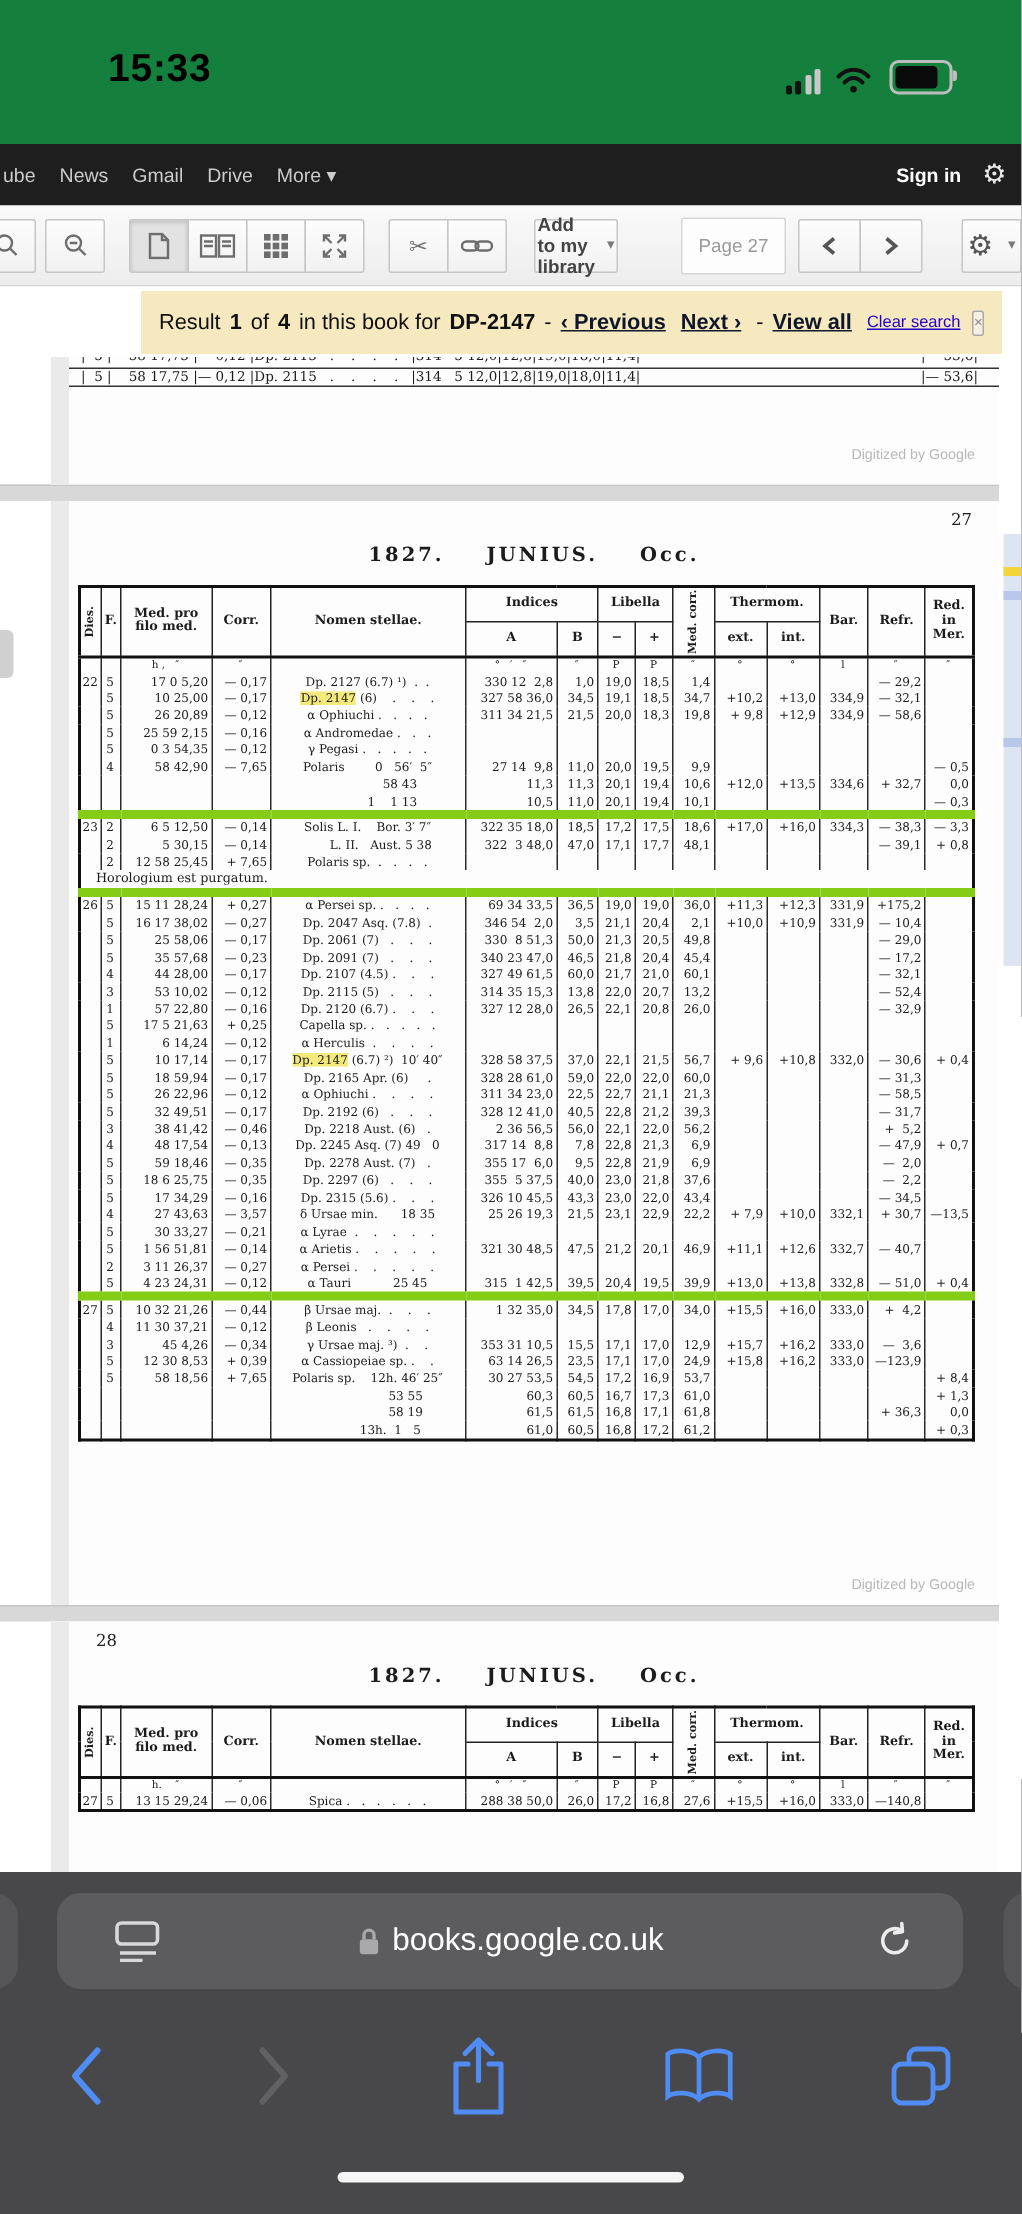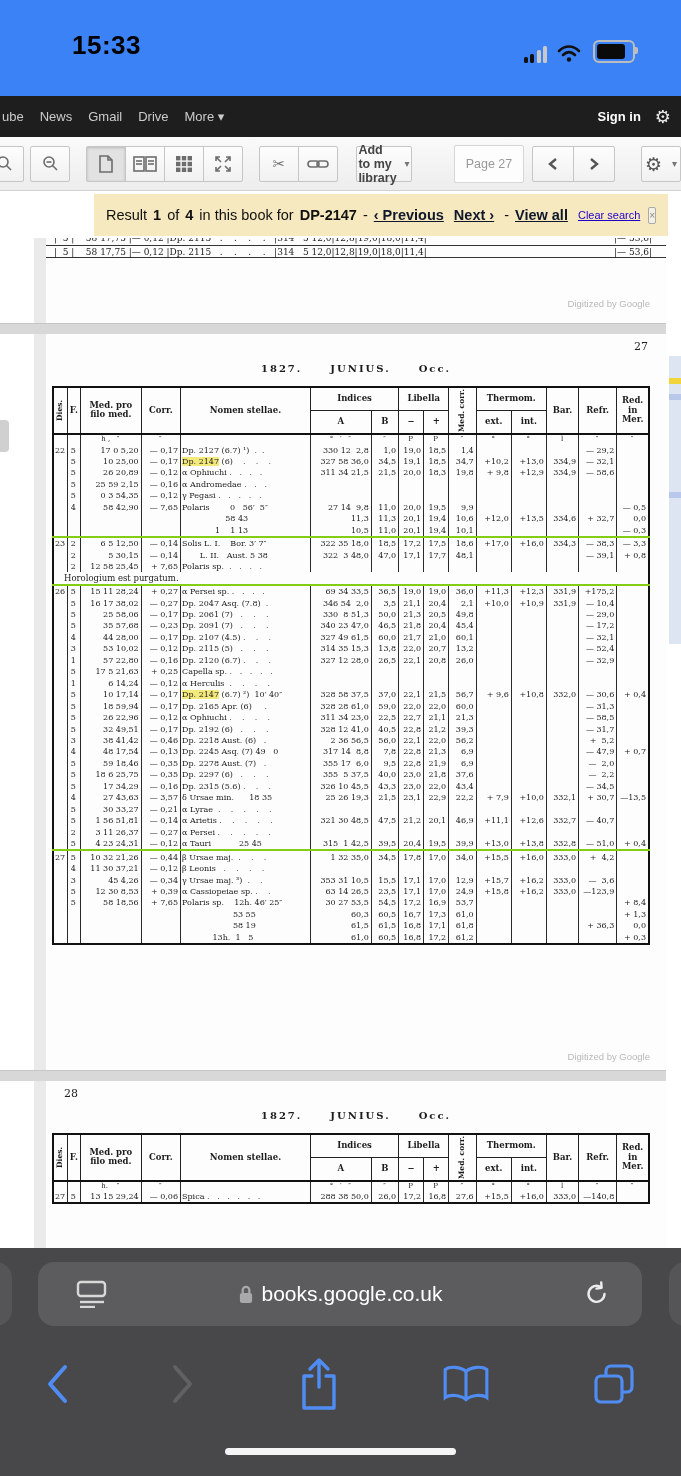--- a/index.html
+++ b/index.html
@@ -1,20 +1,20 @@
 <!DOCTYPE html>
 <html><head>
 <meta charset="utf-8">
 <style>
   html,body{margin:0;padding:0;background:#777;}
   .screen{position:relative;width:681px;height:1476px;background:#ffffff;overflow:hidden;
           font-family:"Liberation Sans",sans-serif;margin:0 auto;}
 
   
-  .statusbar{height:96px;background:#3b82f6;position:relative;}
+  .statusbar{height:96px;background:#15803d;position:relative;}
   .time{position:absolute;left:72px;top:30px;font-size:26px;font-weight:bold;color:#000;letter-spacing:.5px;}
   .sb-icons{position:absolute;right:46px;top:40px;display:flex;align-items:flex-end;gap:10px;}
   .bars{display:flex;align-items:flex-end;gap:2.5px;height:17px;}
   .bars i{display:block;width:4px;border-radius:1.5px;background:#111;}
   .bars i:nth-child(1){height:6px;}.bars i:nth-child(2){height:9px;}
   .bars i:nth-child(3){height:13px;background:#c8c8c8;}.bars i:nth-child(4){height:17px;background:#c8c8c8;}
   .batt{position:relative;width:38px;height:19px;border:2px solid #bdbdbd;border-radius:6px;margin-left:2px;}
   .batt .fill{position:absolute;left:2px;top:2px;bottom:2px;width:28px;background:#0a0a0a;border-radius:3px;}
   .batt .nub{position:absolute;right:-5px;top:5px;width:3px;height:7px;background:#bdbdbd;border-radius:0 2px 2px 0;}
 
@@ -59,36 +59,36 @@
   .scanpage{margin:0 15px 0 34px;border-left:12px solid #eaeaea;background:#fdfdfd;
             font-family:"DejaVu Serif",serif;color:#1c1c1c;position:relative;box-sizing:border-box;}
   .fragline{font-size:9px;white-space:pre;display:flex;justify-content:space-between;padding:0 14px 0 8px;}
   .clipline{height:7px;overflow:hidden;}
   .clipline .fragline{transform:translateY(-5px);}
   .watermark{color:#b9b9b9;font-size:9.5px;font-family:"Liberation Sans",sans-serif;text-align:right;padding-right:16px;}
   .divider{height:10px;background:#d8d8d8;border-top:1px solid #c6c6c6;margin-right:15px;}
 
   .pagenum{font-size:11px;padding:6px 18px 0 18px;}
   .pagenum.right{text-align:right;}
-  .ptitle{text-align:center;font-size:10px;letter-spacing:2px;margin:10px 0 12px 0;font-weight:bold;}
+  .ptitle{text-align:center;font-size:13px;letter-spacing:2px;margin:10px 0 12px 0;font-weight:bold;}
   .ptitle span{margin:0 14px;}
 
   table.scan{border-collapse:collapse;table-layout:fixed;width:calc(100% - 22px);margin:0 10px 0 6px;
              border:2px solid #111;font-family:"DejaVu Serif",serif;}
   table.scan th{border:1px solid #222;font-size:8.5px;font-weight:bold;white-space:pre-line;
                 padding:1px 1px;line-height:1.15;}
   table.scan thead{border-bottom:2px solid #111;}
   table.scan td{border-left:1px solid #2a2a2a;font-size:8px;white-space:pre;overflow:hidden;
                 padding:0 2px 0 1px;line-height:11px;height:11px;}
   table.scan tr.units td{font-size:7px;line-height:9px;height:9px;color:#222;text-align:center;}
   table.scan .vert div{writing-mode:vertical-rl;transform:rotate(180deg);margin:0 auto;font-size:7.5px;}
   td.c0,td.c1{text-align:center;}
   td.c2,td.c3,td.c5,td.c6,td.c7,td.c8,td.c9,td.c10,td.c11,td.c12,td.c13,td.c14{text-align:right;}
-  td.c4{text-align:left;}
-  tr.bsep td{border-top:2px solid #84cc16;}
+  td.c4{text-align:center;}
+  tr.bsep td{border-top:6px solid #84cc16;}
   tr.noterow td{text-align:left;border-left:none;padding-left:10px;font-size:8.5px;}
   .hl{background:#f4ea7c;}
   .footnotes{display:flex;font-size:9px;margin:8px 10px 0 14px;}
   .fncol{line-height:13px;}
   .fn3{margin-left:230px;}
   .p27wrap{height:736px;display:flex;flex-direction:column;}
   .p27wrap .watermark{margin-top:auto;padding-bottom:8px;}
   .p28wrap{height:170px;overflow:hidden;}
 
   .lefthandle{position:absolute;left:0;top:182px;width:9px;height:32px;background:#d0d0d0;border-radius:0 4px 4px 0;}

